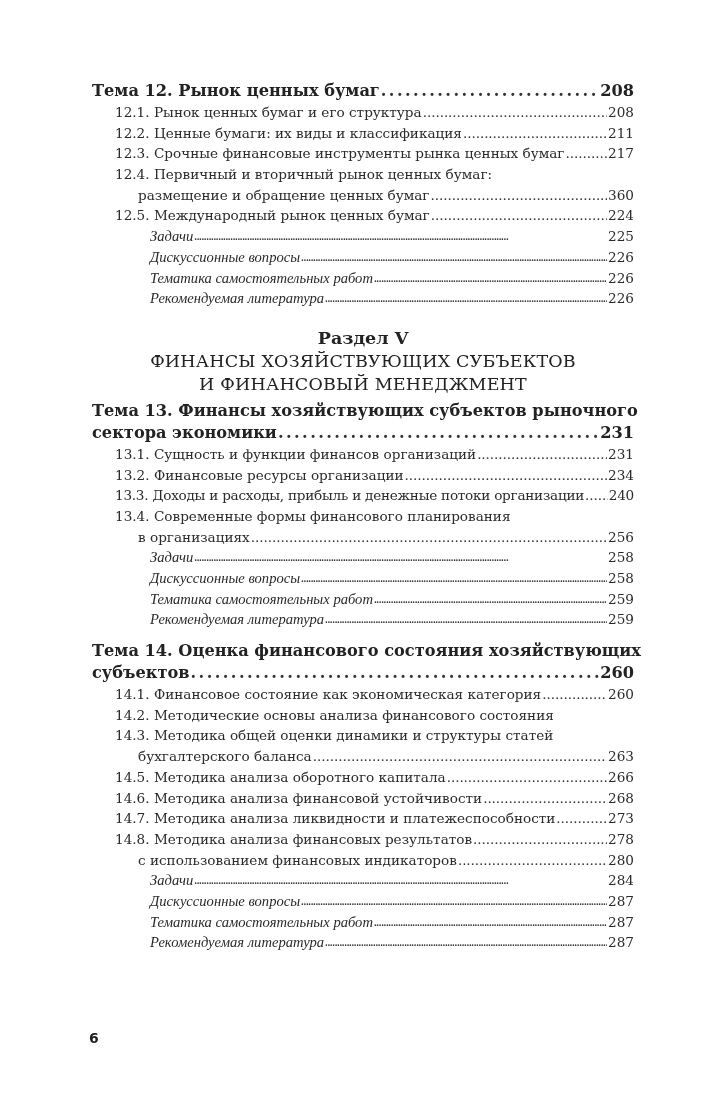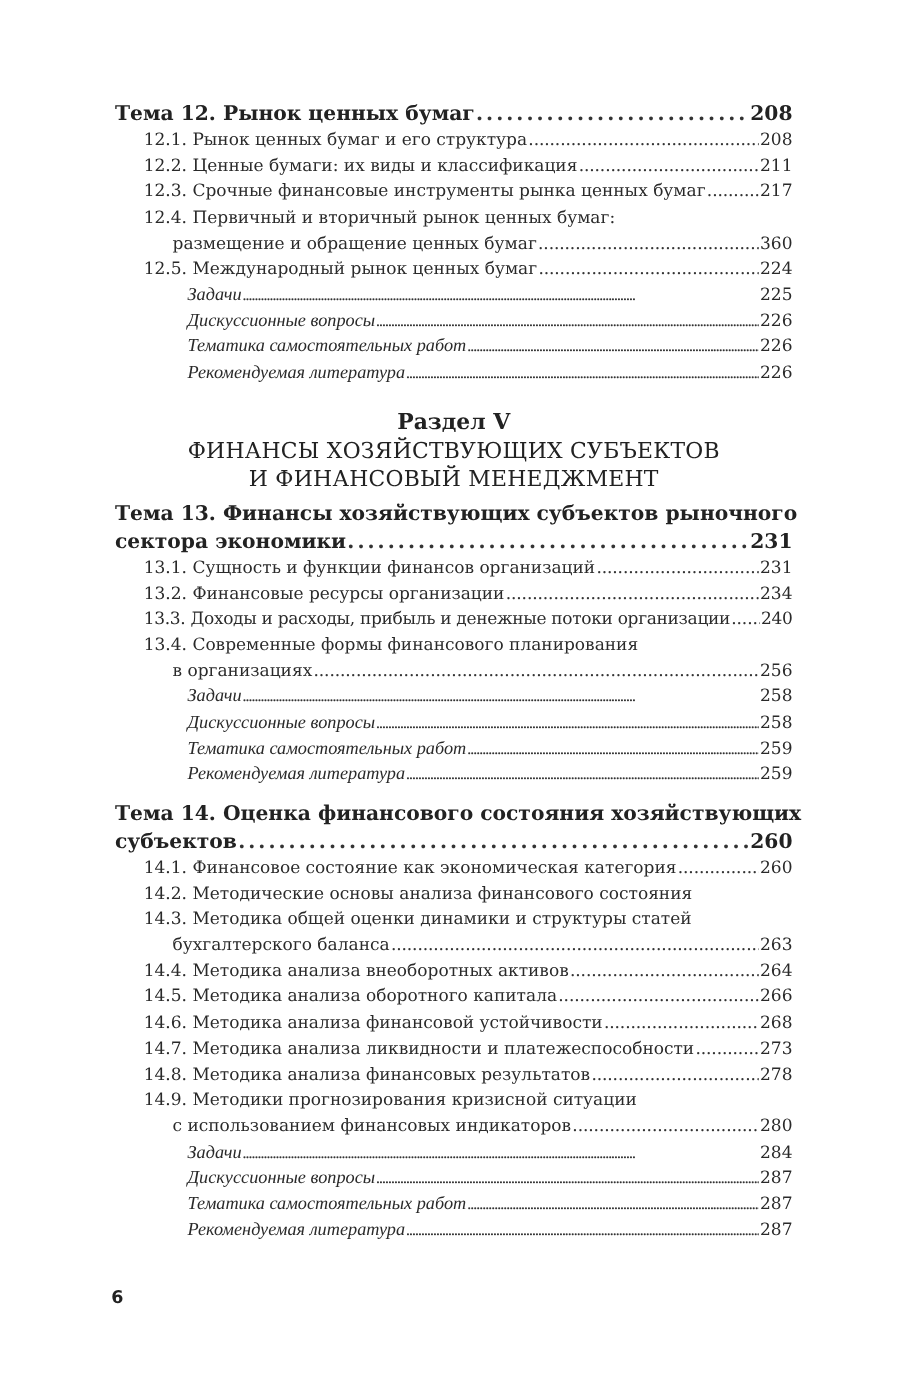--- a/index.html
+++ b/index.html
@@ -1,19 +1,19 @@
 <!DOCTYPE html>
 <html><head>
 <meta charset="utf-8">
 <style>
   html, body { margin: 0; padding: 0; background: #ffffff; }
   body { width: 726px; height: 1115px; position: relative; overflow: hidden;
          font-family: "DejaVu Serif", "Liberation Serif", serif; color: #2a2a2a; }
   .toc { position: absolute; left: 92px; top: 80px; width: 542px; }
-  .row { display: flex; align-items: flex-end; white-space: nowrap; font-size: 14.2px; line-height: 20.7px; height: 20.7px; }
+  .row { display: flex; align-items: flex-start; white-space: nowrap; font-size: 14.2px; line-height: 20.7px; height: 20.7px; }
   .row .lbl { flex: 0 0 auto; }
   .row .dots { flex: 1 1 auto; overflow: hidden; white-space: nowrap; margin: 0 1px; letter-spacing: 0.4px; color: #333; }
   .row .dots::after { content: ". . . . . . . . . . . . . . . . . . . . . . . . . . . . . . . . . . . . . . . . . . . . . . . . . . . . . . . . . . . . . . . . . . . . . . . . . . . . . . . . . . . . . . . . . . . . . . . . . . . . . . . . . . . . . . . . . . . . . . . . . . . . . . . . . . ."; letter-spacing: -2.2px; }
   .row .pg { flex: 0 0 auto; }
   .lvl-topic { font-weight: bold; font-size: 16.2px; color: #222; line-height: 22px; height: 22px; }
   .lvl-topic .dots::after { letter-spacing: -1.6px; }
   .topic-first { font-weight: bold; font-size: 16.2px; color: #222; line-height: 22px; height: 22px; white-space: nowrap; }
   .lvl-sub { padding-left: 23px; font-family: "DejaVu Serif", "Liberation Serif", serif; font-size: 13.6px; }
   .lvl-sub-first { padding-left: 23px; font-size: 13.6px; line-height: 20.7px; height: 20.7px; white-space: nowrap; }
   .lvl-cont { padding-left: 46px; font-size: 13.6px; }
@@ -168,47 +168,39 @@
   </div>
   <div class="lvl-sub-first">
     <span>14.3. Методика общей оценки динамики и структуры статей</span>
   </div>
   <div class="row lvl-cont">
     <span class="lbl">бухгалтерского баланса</span>
     <span class="dots"></span>
     <span class="pg">263</span>
   </div>
   <div class="row lvl-sub">
-    <span class="lbl">14.4. Методика анализа внеоборотных активов</span>
-    <span class="dots"></span>
-    <span class="pg">264</span>
-  </div>
-  <div class="row lvl-sub">
     <span class="lbl">14.5. Методика анализа оборотного капитала</span>
     <span class="dots"></span>
     <span class="pg">266</span>
   </div>
   <div class="row lvl-sub">
     <span class="lbl">14.6. Методика анализа финансовой устойчивости</span>
     <span class="dots"></span>
     <span class="pg">268</span>
   </div>
   <div class="row lvl-sub">
     <span class="lbl">14.7. Методика анализа ликвидности и платежеспособности</span>
     <span class="dots"></span>
     <span class="pg">273</span>
   </div>
   <div class="row lvl-sub">
     <span class="lbl">14.8. Методика анализа финансовых результатов</span>
     <span class="dots"></span>
     <span class="pg">278</span>
   </div>
-  <div class="lvl-sub-first">
-    <span>14.9. Методики прогнозирования кризисной ситуации</span>
-  </div>
   <div class="row lvl-cont">
     <span class="lbl">с использованием финансовых индикаторов</span>
     <span class="dots"></span>
     <span class="pg">280</span>
   </div>
 
   <div class="row lvl-misc">
     <span class="lbl">Задачи</span>
     <span class="dots"></span>
     <span class="pg">284</span>

